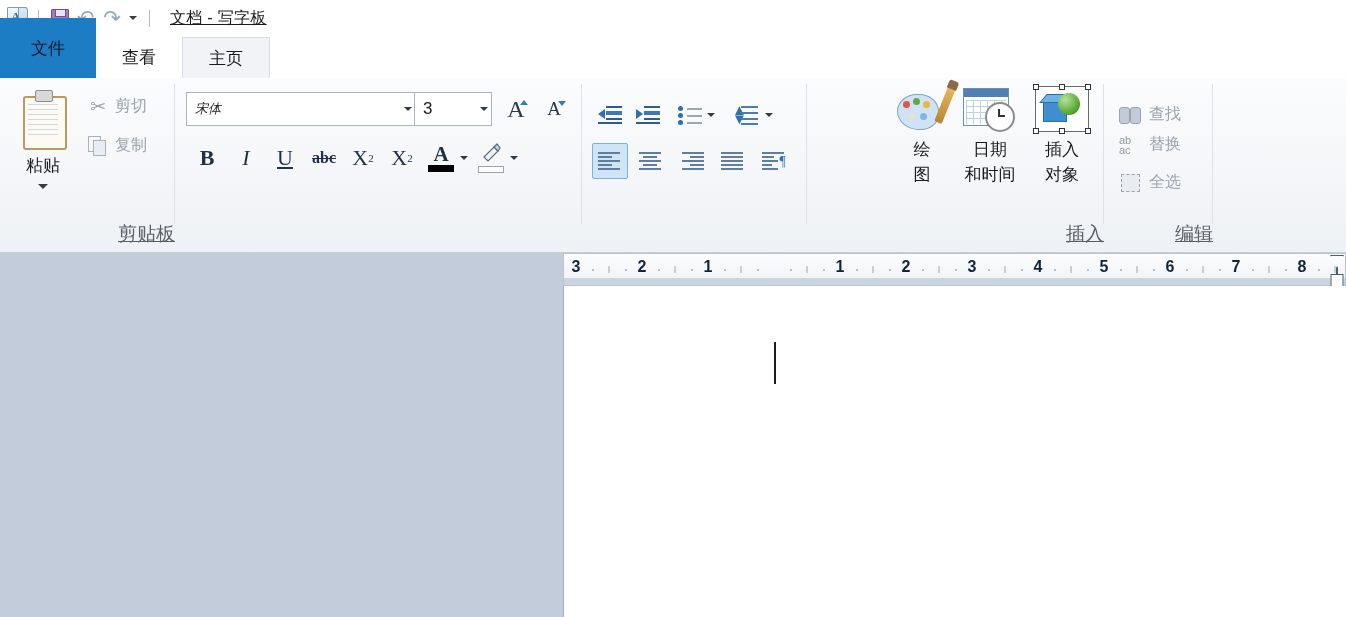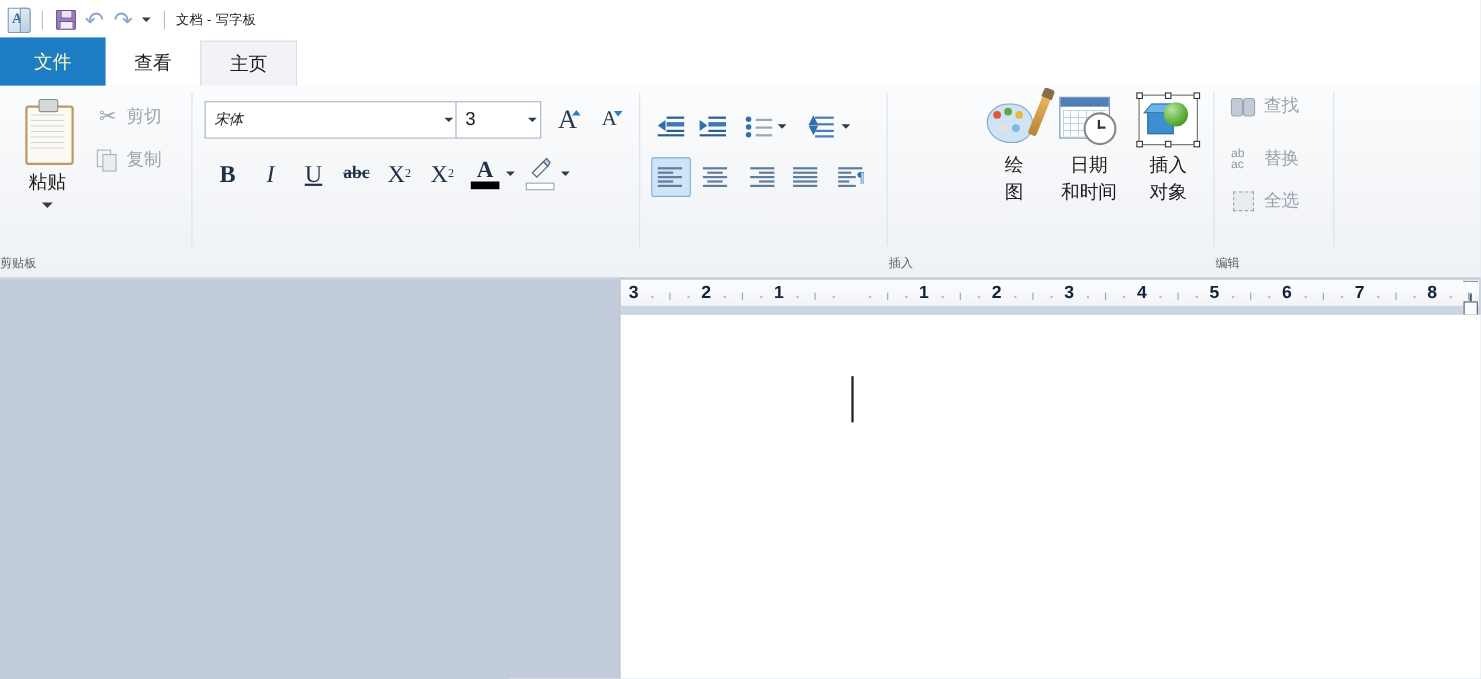--- a/index.html
+++ b/index.html
@@ -34,49 +34,50 @@
   .qsep{width:1px;height:17px;background:#b6bdc6;margin:0 8px;}
   .qbtn{width:26px;height:26px;position:relative;display:flex;align-items:center;justify-content:center;}
   .save-ic{width:16px;height:16px;background:#9d7fc0;border:1px solid #6d5090;border-radius:1px;position:relative;}
   .save-ic:before{content:"";position:absolute;left:3px;top:0;width:9px;height:6px;background:#e9e3f2;border:1px solid #6d5090;border-top:none;}
   .save-ic:after{content:"";position:absolute;left:2px;bottom:0;width:11px;height:6px;background:#f2eef8;border:1px solid #6d5090;border-bottom:none;}
   .undo-ic,.redo-ic{font-size:21px;color:#8aa9c9;line-height:1;font-family:"DejaVu Sans",sans-serif;}
   .undo-ic{transform:scaleX(-1);}
   .qdrop{width:16px;height:26px;display:flex;align-items:center;justify-content:center;}
   .caret-dn{width:0;height:0;border-left:4px solid transparent;border-right:4px solid transparent;border-top:4px solid #3b3b3b;}
   .win-title{
-    font-size:12px;color:#1b1b1b;margin-left:2px;letter-spacing:.3px;
+    font-size:16px;color:#1b1b1b;margin-left:12px;letter-spacing:.3px;
     font-family:"Liberation Sans","DejaVu Sans",sans-serif;
+    text-decoration:underline;
   }
 
   
   .tabstrip{
     position:absolute;left:0;top:36px;width:1346px;height:42px;
     background:#ffffff;display:flex;align-items:flex-end;
     border-bottom:1px solid #d6dde4;
   }
   .tab{
     height:41px;display:flex;align-items:center;justify-content:center;
     font-size:17px;color:#1b1b1b;padding:0 26px;box-sizing:border-box;
     cursor:default;
   }
-  .tab.file{background:#1d7dc4;color:#fef9c3;width:96px;padding:0;height:44px;margin-top:15px;}
+  .tab.file{background:#1d7dc4;color:#0f172a;width:96px;padding:0;height:60px;margin-top:15px;}
   .tab.active{background:#f1f3f6;border-left:1px solid #d6dde4;border-right:1px solid #d6dde4;border-top:1px solid #d6dde4;}
 
   
   .ribbon{
     position:absolute;left:0;top:78px;width:1346px;height:175px;
     background:linear-gradient(#fbfcfd,#eef1f5);
     border-bottom:1px solid #c7ced6;
     box-sizing:border-box;
   }
   .group{position:absolute;top:0;height:175px;}
   .group-label{
-    position:absolute;bottom:6px;left:0;width:100%;text-align:left;
-    font-size:11px;color:#5a5f66;
+    position:absolute;bottom:6px;left:0;width:100%;text-align:right;
+    font-size:19px;color:#5a5f66;text-decoration:underline;
   }
   .vsep{position:absolute;top:6px;width:1px;height:140px;background:#dde2e8;}
 
   
   #g-clip{left:0;width:175px;}
   .paste-btn{
     position:absolute;left:8px;top:8px;width:70px;height:122px;
     display:flex;flex-direction:column;align-items:center;cursor:default;
   }
   .clipboard-ic{width:48px;height:58px;position:relative;margin-top:4px;}
@@ -492,21 +493,21 @@
         <div class="ins-label">
           <span>插入</span><br>
           <span>对象</span>
         </div>
       </div>
       <div class="group-label">插入</div>
       <div class="vsep" style="right:0;"></div>
     </div>
 
     <div class="group" id="g-edit">
-      <div class="ed-cmd" style="top:8px;">
+      <div class="ed-cmd" style="top:26px;">
         <span class="find-ic bino">
             <b></b>
             <b></b>
           </span>
         <span>查找</span>
       </div>
       <div class="ed-cmd" style="top:56px;">
         <span class="rep-ic">
           <span>ab</span><br>
           <span>ac</span>

